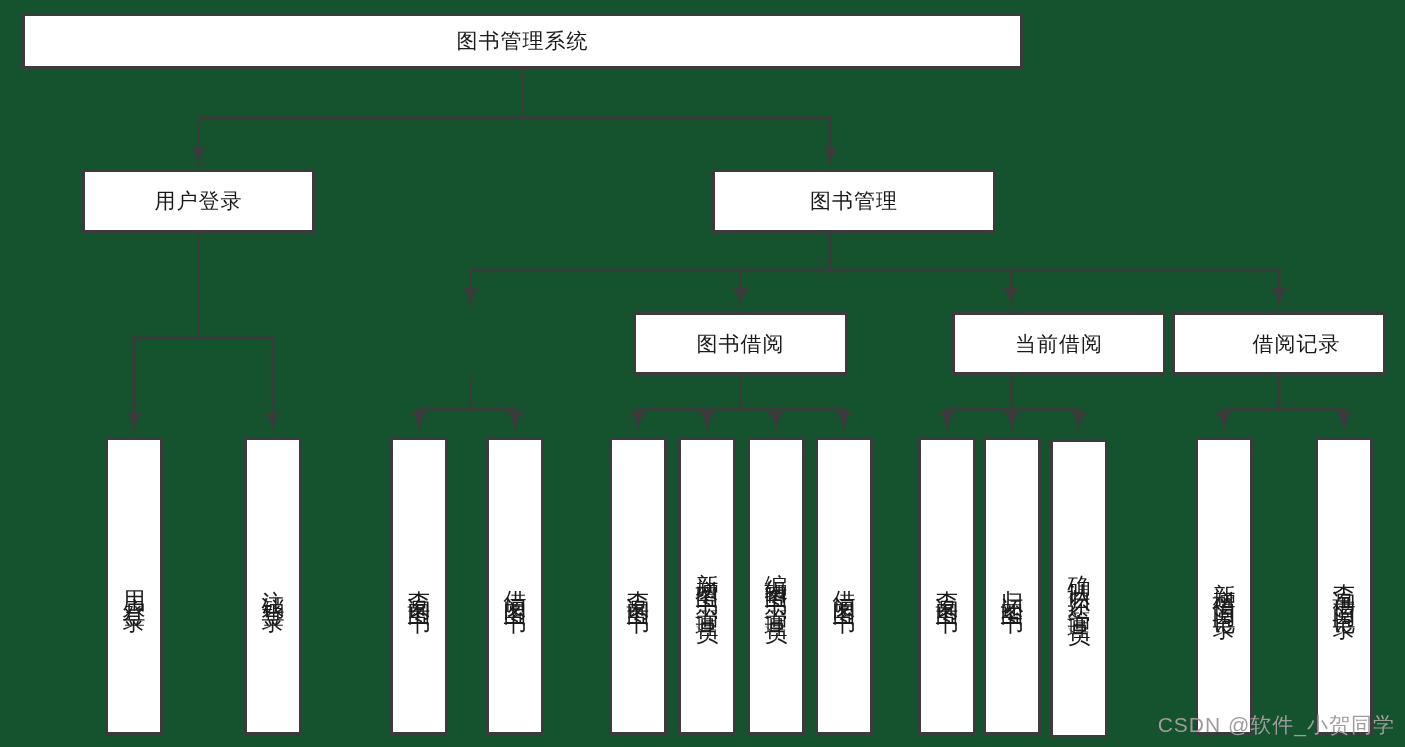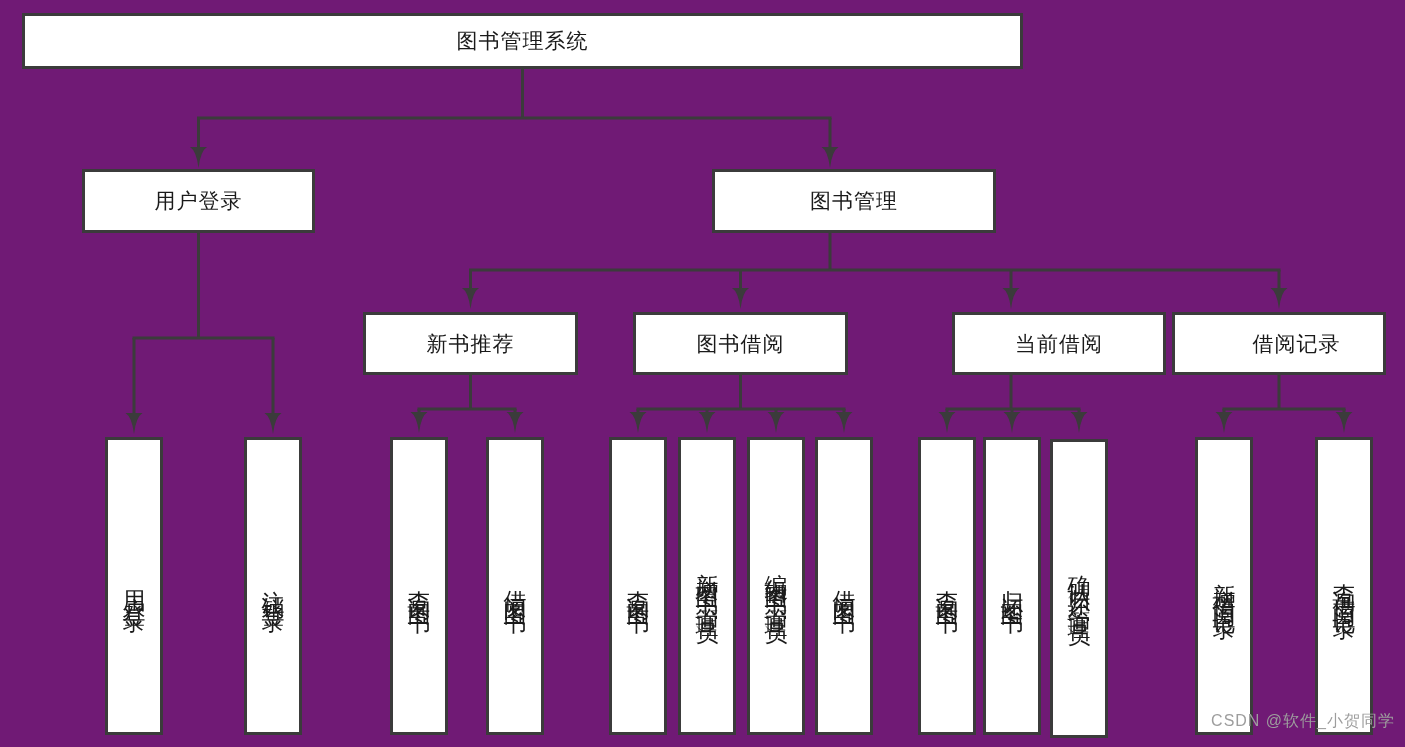--- a/index.html
+++ b/index.html
@@ -4,21 +4,21 @@
 <style>
   html, body {
     margin: 0;
     padding: 0;
     background: #ffffff;
   }
   #stage {
     position: relative;
     width: 1405px;
     height: 747px;
-    background: #701a75;
+    background: #14532d;
     font-family: "Liberation Sans", sans-serif;
     overflow: hidden;
   }
   #connectors {
     position: absolute;
     left: 0;
     top: 0;
     width: 1405px;
     height: 747px;
     pointer-events: none;
@@ -57,21 +57,21 @@
     text-orientation: mixed;
     font-size: 23px;
     letter-spacing: 7px;
     color: #1a1a1a;
     line-height: 1;
   }
   .watermark {
     position: absolute;
     top: 711px;
     right: 10px;
-    font-size: 16px;
+    font-size: 21px;
     color: #9d9d9d;
     letter-spacing: 1px;
     z-index: 3;
     white-space: nowrap;
   }
 </style>
 </head>
 <body>
 
 <div id="stage">
@@ -135,23 +135,20 @@
     <span>图书管理系统</span>
   </div>
 
   <div class="hbox" style="left:82px; top:169px; width:233px; height:64px;">
     <span>用户登录</span>
   </div>
   <div class="hbox" style="left:712px; top:169px; width:284px; height:64px;">
     <span>图书管理</span>
   </div>
 
-  <div class="hbox" style="left:363px; top:312px; width:215px; height:63px;">
-    <span>新书推荐</span>
-  </div>
   <div class="hbox" style="left:633px; top:312px; width:215px; height:63px;">
     <span>图书借阅</span>
   </div>
   <div class="hbox" style="left:904px; top:312px; width:214px; height:63px;margin-left:48px;">
     <span>当前借阅</span>
   </div>
   <div class="hbox" style="left:1172px; top:312px; width:214px; height:63px;padding-left:35px;">
     <span>借阅记录</span>
   </div>
 

